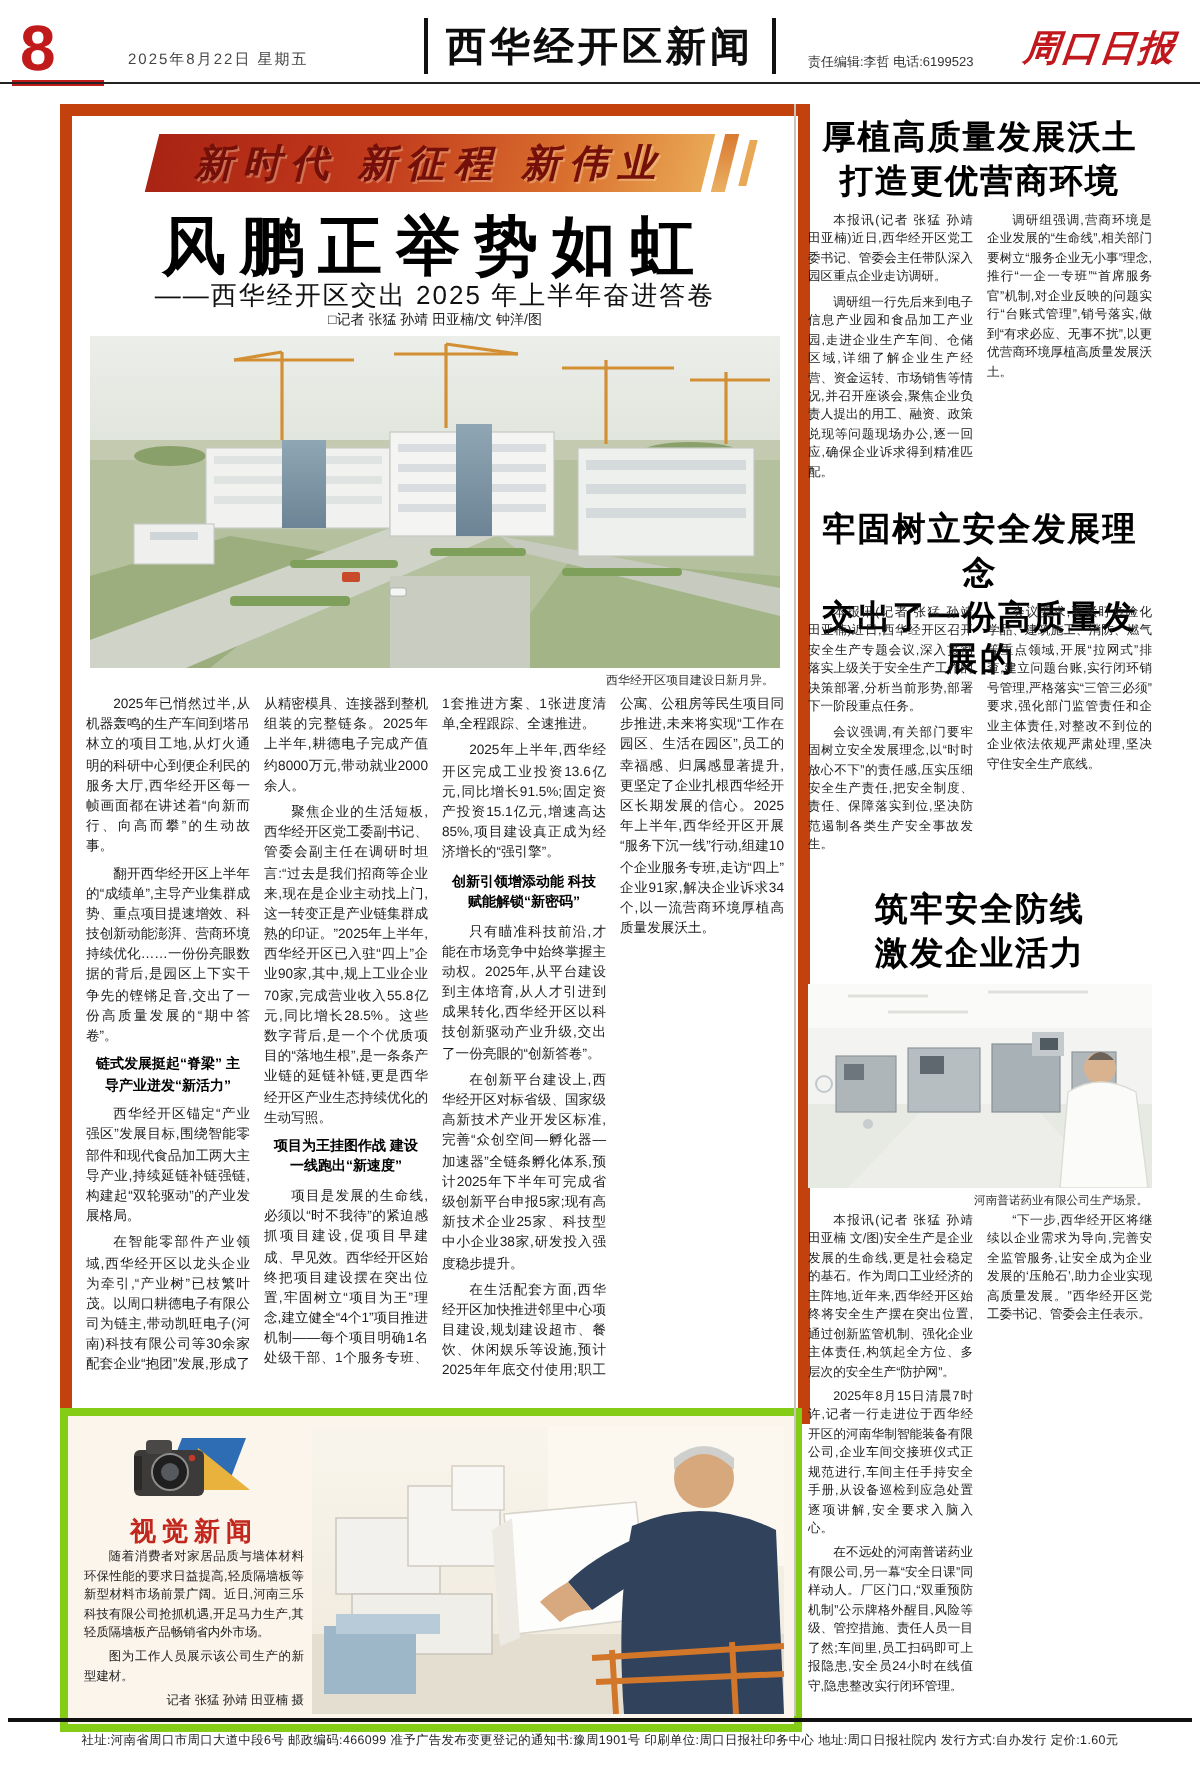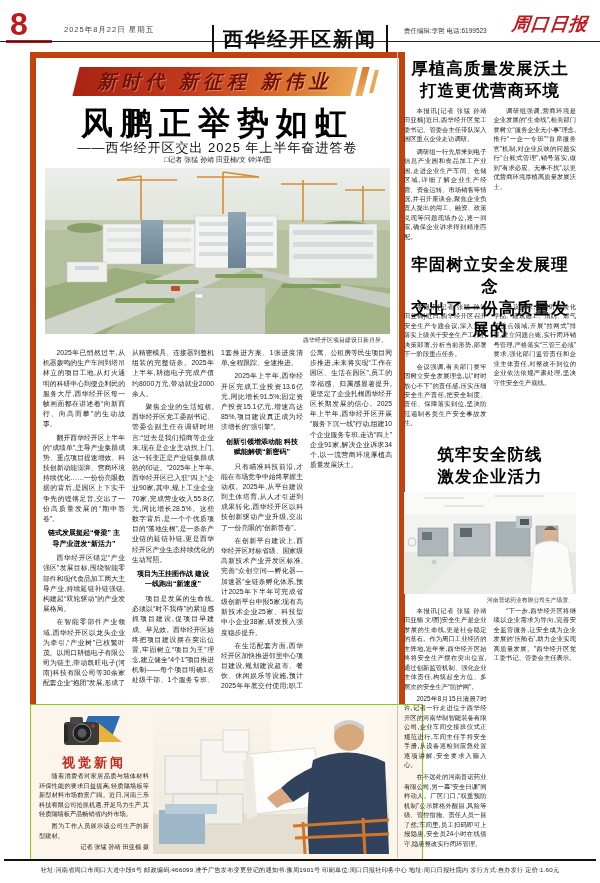--- a/index.html
+++ b/index.html
@@ -5,21 +5,21 @@
   html,body{margin:0;padding:0;background:#e8e8e6;}
   .page{position:relative;width:600px;height:883px;margin:0 auto;background:#ffffff;
         font-family:"Liberation Sans",sans-serif;color:#1a1a1a;overflow:hidden;
         box-shadow:0 0 4px rgba(0,0,0,.2);}
   
   .page-num{position:absolute;left:10px;top:6px;font-size:32px;font-weight:900;
             color:#c01a1a;font-family:"Liberation Sans",sans-serif;}
   .page-num-bar{position:absolute;left:6px;top:40px;width:46px;height:3px;background:#c01a1a;}
   .header-rule{position:absolute;left:0;top:41px;width:600px;height:1px;background:#222;}
   .header-date{position:absolute;left:64px;top:25px;font-size:7.5px;color:#444;letter-spacing:1px;}
-  .section-box{position:absolute;left:200px;top:24px;width:200px;height:30px;
+  .section-box{position:absolute;left:200px;top:8px;width:200px;height:30px;
                display:flex;align-items:center;justify-content:center;gap:9px;}
   .vbar{width:2px;height:28px;background:#111;}
   .section-title{font-family:"Liberation Serif",serif;font-weight:900;font-size:20px;
                  letter-spacing:2px;color:#0d0d0d;white-space:nowrap;}
   .editor-line{position:absolute;left:404px;top:27px;font-size:6.5px;color:#333;white-space:nowrap;}
   .masthead{position:absolute;right:12px;top:12px;font-family:"Liberation Serif",serif;
             font-weight:900;font-style:italic;font-size:18px;color:#c0181d;
             transform:skewX(-6deg);letter-spacing:1px;}
   
   .feature-box{position:absolute;left:30px;top:52px;width:363px;height:648px;
@@ -45,21 +45,21 @@
   .feature-photo{position:absolute;left:9px;top:110px;width:345px;height:166px;overflow:hidden;}
   .feature-caption{position:absolute;right:12px;top:278px;font-size:6px;color:#333;}
   .feature-body{position:absolute;left:7px;top:290px;width:349px;height:350px;
                 column-count:4;column-gap:7px;column-fill:auto;overflow:hidden;
                 font-size:6.8px;line-height:1.5;text-align:justify;color:#1c1c1c;}
   .feature-body p{margin:0 0 3px;text-indent:2em;}
   .feature-body h4{margin:4px 2px;font-size:7px;text-align:center;font-weight:bold;
                    color:#000;text-indent:0;}
   
   .visual-box{position:absolute;left:30px;top:704px;width:363px;height:154px;
-              border:1px solid #84cc16;background:#fcf5ec;padding-left:28px;}
+              border:4px solid #84cc16;background:#fcf5ec;}
   .vn-logo{position:absolute;left:10px;top:6px;width:106px;text-align:center;}
   .vn-logo-label{display:block;margin-top:1px;font-size:13px;font-weight:900;color:#c2271d;
                  letter-spacing:3px;font-family:"Liberation Serif",serif;}
   .vn-body{position:absolute;left:8px;top:66px;width:110px;font-size:6.2px;line-height:1.55;
            text-align:justify;color:#222;}
   .vn-body p{margin:0 0 2px;text-indent:2em;}
   .vn-credit{position:absolute;left:8px;top:138px;width:110px;font-size:6.2px;text-align:right;color:#222;}
   .vn-photo{position:absolute;left:122px;top:5px;width:236px;height:144px;overflow:hidden;}
   
   .col-divider{position:absolute;left:397px;top:52px;width:1px;height:806px;background:#c9c4bc;}

